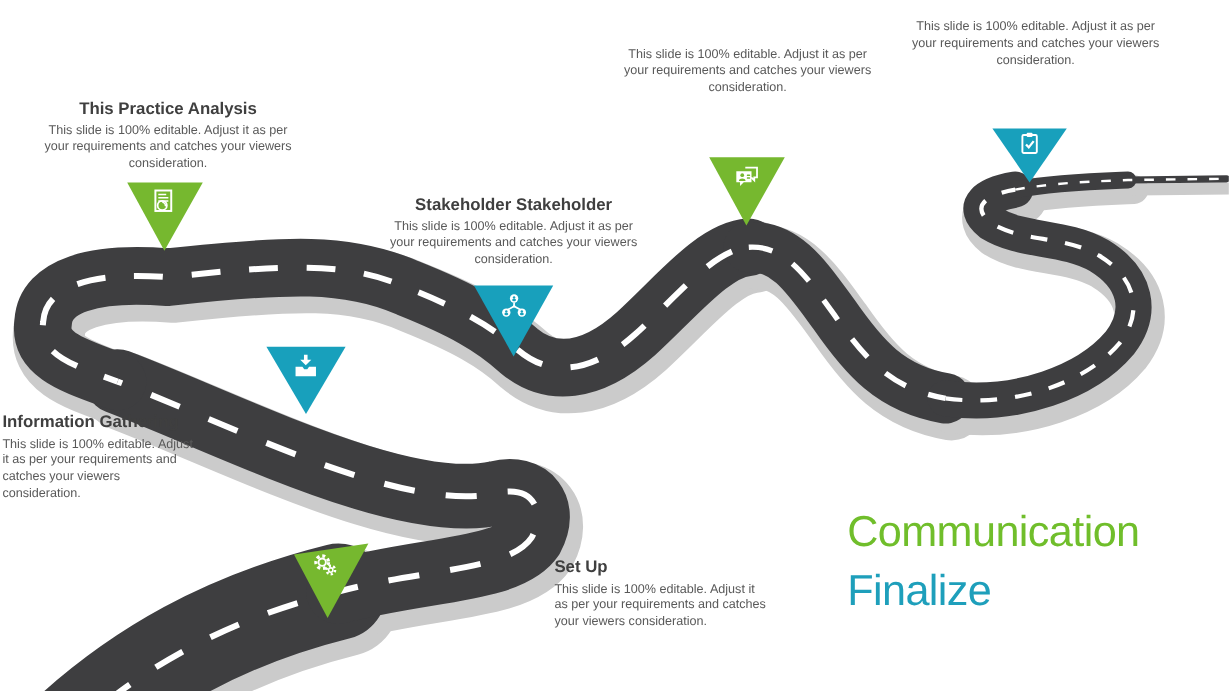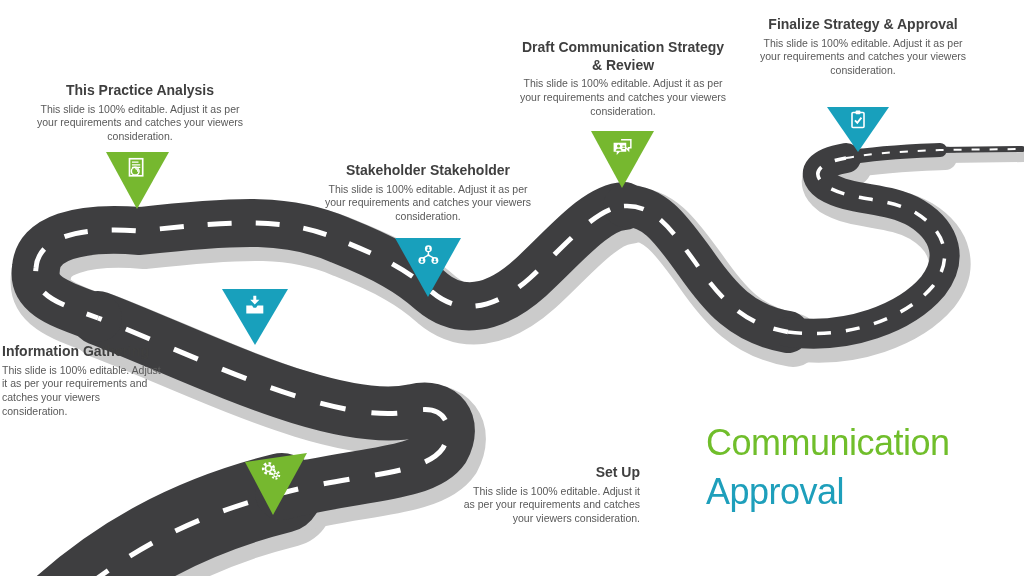--- a/index.html
+++ b/index.html
@@ -12,21 +12,21 @@
   svg#road-svg{position:absolute;left:0;top:0}
   .block{position:absolute}
   .block h3{
     margin:0 0 3px 0;font-size:14px;font-weight:bold;color:#3F3F3F;line-height:1.25;
   }
   .block p{
     margin:0;font-size:10.5px;color:#595959;line-height:1.33;
   }
   .center{text-align:center}
   .right{text-align:left}
-  .left{text-align:right}
+  .left{text-align:left}
   .slide-title{
     position:absolute;left:706px;top:419px;width:312px;
     font-size:36px;font-weight:normal;line-height:1.36;letter-spacing:-0.5px;
   }
   .t-green{color:#70BE2B}
   .t-teal{color:#1E9FBB}
   .road-shadow path{fill:none;stroke:#CBCBCB;stroke-linecap:round;stroke-linejoin:round}
   .road-body path{fill:none;stroke:#3E3E40;stroke-linecap:round;stroke-linejoin:round}
   .road-dash path{fill:none;stroke:#FFFFFF;stroke-linecap:butt}
   .pin-green{fill:#76B82F}
@@ -149,32 +149,30 @@
     <h3>Information Gathering</h3>
     <p>This slide is 100% editable. Adjust it as per your requirements and catches your viewers consideration.</p>
   </div>
 
   <div class="block center" style="left:324px;top:162px;width:208px">
     <h3>Stakeholder Stakeholder</h3>
     <p>This slide is 100% editable. Adjust it as per your requirements and catches your viewers consideration.</p>
   </div>
 
   <div class="block center" style="left:518px;top:39px;width:210px">
-    <h3>Draft Communication Strategy &amp; Review</h3>
     <p>This slide is 100% editable. Adjust it as per your requirements and catches your viewers consideration.</p>
   </div>
 
   <div class="block center" style="left:758px;top:16px;width:210px">
-    <h3>Finalize Strategy &amp; Approval</h3>
     <p>This slide is 100% editable. Adjust it as per your requirements and catches your viewers consideration.</p>
   </div>
 
   <div class="block left" style="left:462px;top:464px;width:178px">
     <h3>Set Up</h3>
     <p>This slide is 100% editable. Adjust it as per your requirements and catches your viewers consideration.</p>
   </div>
 
   <div class="slide-title">
     <div class="t-green">Communication</div>
-    <div class="t-teal">Approval</div>
+    <div class="t-teal">Finalize</div>
   </div>
 
 </div>
 
 </body></html>

